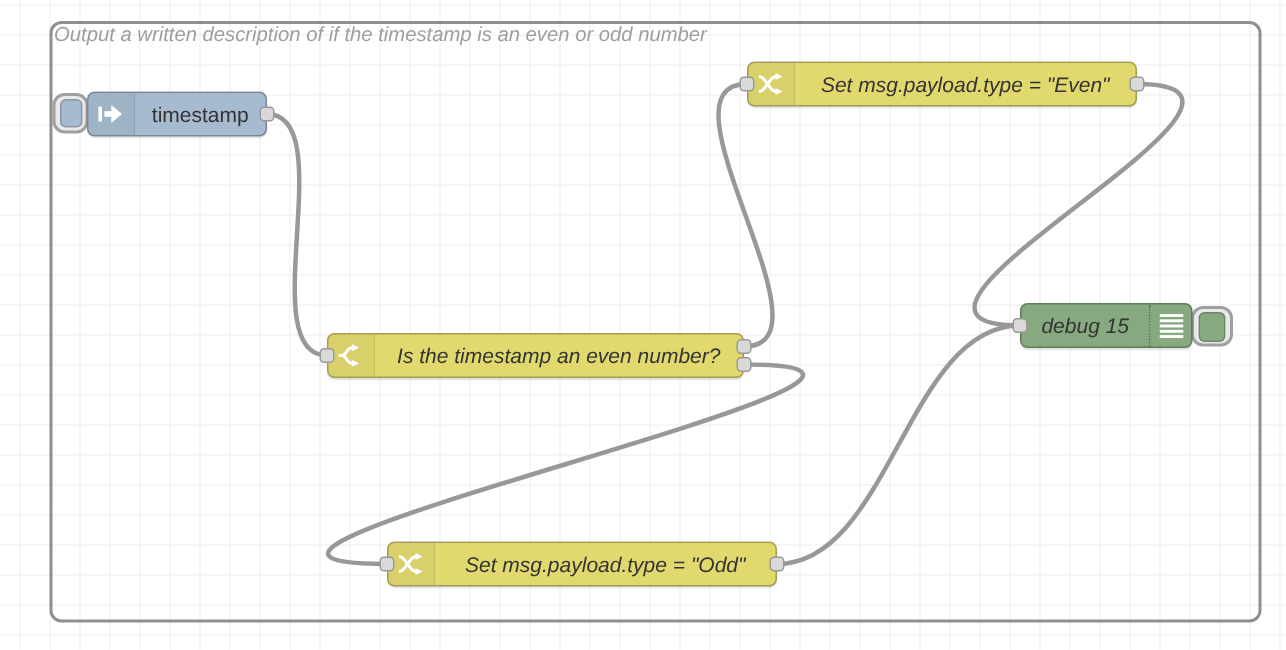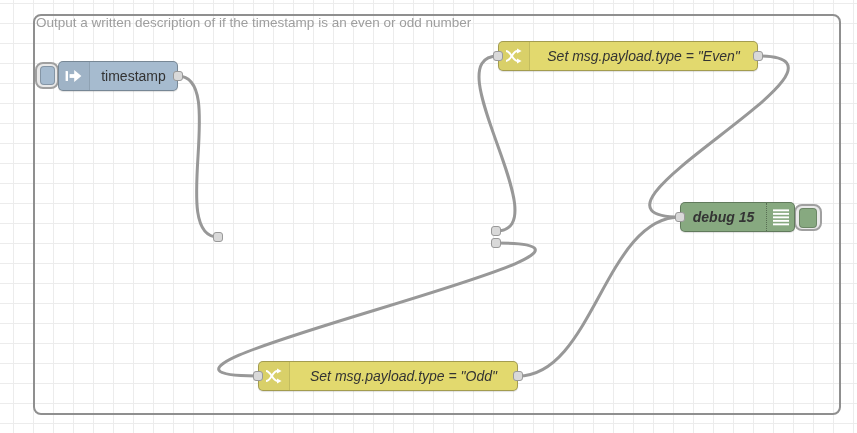--- a/index.html
+++ b/index.html
@@ -16,34 +16,34 @@
     background-size:20px 20px;
     background-position:13px 3px;
   }
   #canvas-border{
     position:absolute;left:33px;top:14px;width:808px;height:401px;
     border:2px solid #8f8f8f;border-radius:8px;box-sizing:border-box;
     pointer-events:none;
   }
   #comment{
     position:absolute;left:36px;top:15px;
-    font-size:13.5px;color:#9e9e9e;white-space:nowrap;
+    font-size:13.5px;color:#9e9e9e;white-space:nowrap;font-style:italic;
   }
   svg.wires{position:absolute;left:0;top:0;}
   svg.wires path{stroke:#989898;stroke-width:3;fill:none;stroke-linecap:round;}
 
   .node{
     position:absolute;height:30px;box-sizing:border-box;
     border:1px solid rgba(0,0,0,0.28);border-radius:5px;
     display:flex;align-items:stretch;
     box-shadow:0 1px 1px rgba(0,0,0,0.12);
   }
   .node.inject{background:#a6bbcf;}
   .node.fn{background:#e2d96e;}
-  .node.debug{background:#87a980;font-weight:bold;}
+  .node.debug{background:#87a980;}
 
   .icon-region{
     width:30px;flex:0 0 30px;display:flex;align-items:center;justify-content:center;
     background:rgba(0,0,0,0.04);
     border-right:1px solid rgba(0,0,0,0.10);
     border-radius:4px 0 0 4px;
   }
   .icon-region.right{
     width:27px;flex:0 0 27px;background:transparent;
     border-right:none;border-left:1px dotted rgba(0,0,0,0.35);
@@ -96,20 +96,36 @@
     <div class="icon-region">
       <svg width="18" height="18" viewBox="0 0 18 18" fill="#ffffff">
         <rect x="0.6" y="4" width="2.4" height="10" rx="0.6"></rect>
         <rect x="4.6" y="7.1" width="6.5" height="3.8"></rect>
         <polygon points="9.2,3 16.4,9 9.2,15"></polygon>
       </svg>
     </div>
     <div class="label">timestamp</div>
   </div>
 
+  <div class="node fn" style="left:218px;top:222px;width:278px;">
+    <div class="icon-region">
+      <svg width="18" height="18" viewBox="0 0 18 18">
+        <g stroke="#ffffff" stroke-width="2" fill="none">
+          <path d="M0.8 9 H3.4"></path>
+          <path d="M3 9 C6.5 9 5.5 3.8 9.8 3.8"></path>
+          <path d="M3 9 C6.5 9 5.5 14.2 9.8 14.2"></path>
+        </g>
+        <g fill="#ffffff">
+          <polygon points="9.6,1.4 14.4,3.8 9.6,6.2"></polygon>
+          <polygon points="9.6,11.8 14.4,14.2 9.6,16.6"></polygon>
+        </g>
+      </svg>
+    </div>
+    <div class="label it">Is the timestamp an even number?</div>
+  </div>
 
   <div class="node fn" style="left:498px;top:41px;width:260px;">
     <div class="icon-region">
       <svg width="18" height="18" viewBox="0 0 18 18">
         <g stroke="#ffffff" stroke-width="2" fill="none">
           <path d="M1 4 C6 4 7.5 14 12.3 14"></path>
           <path d="M1 14 C6 14 7.5 4 12.3 4"></path>
         </g>
         <g fill="#ffffff">
           <polygon points="12,1.6 16.6,4 12,6.4"></polygon>

